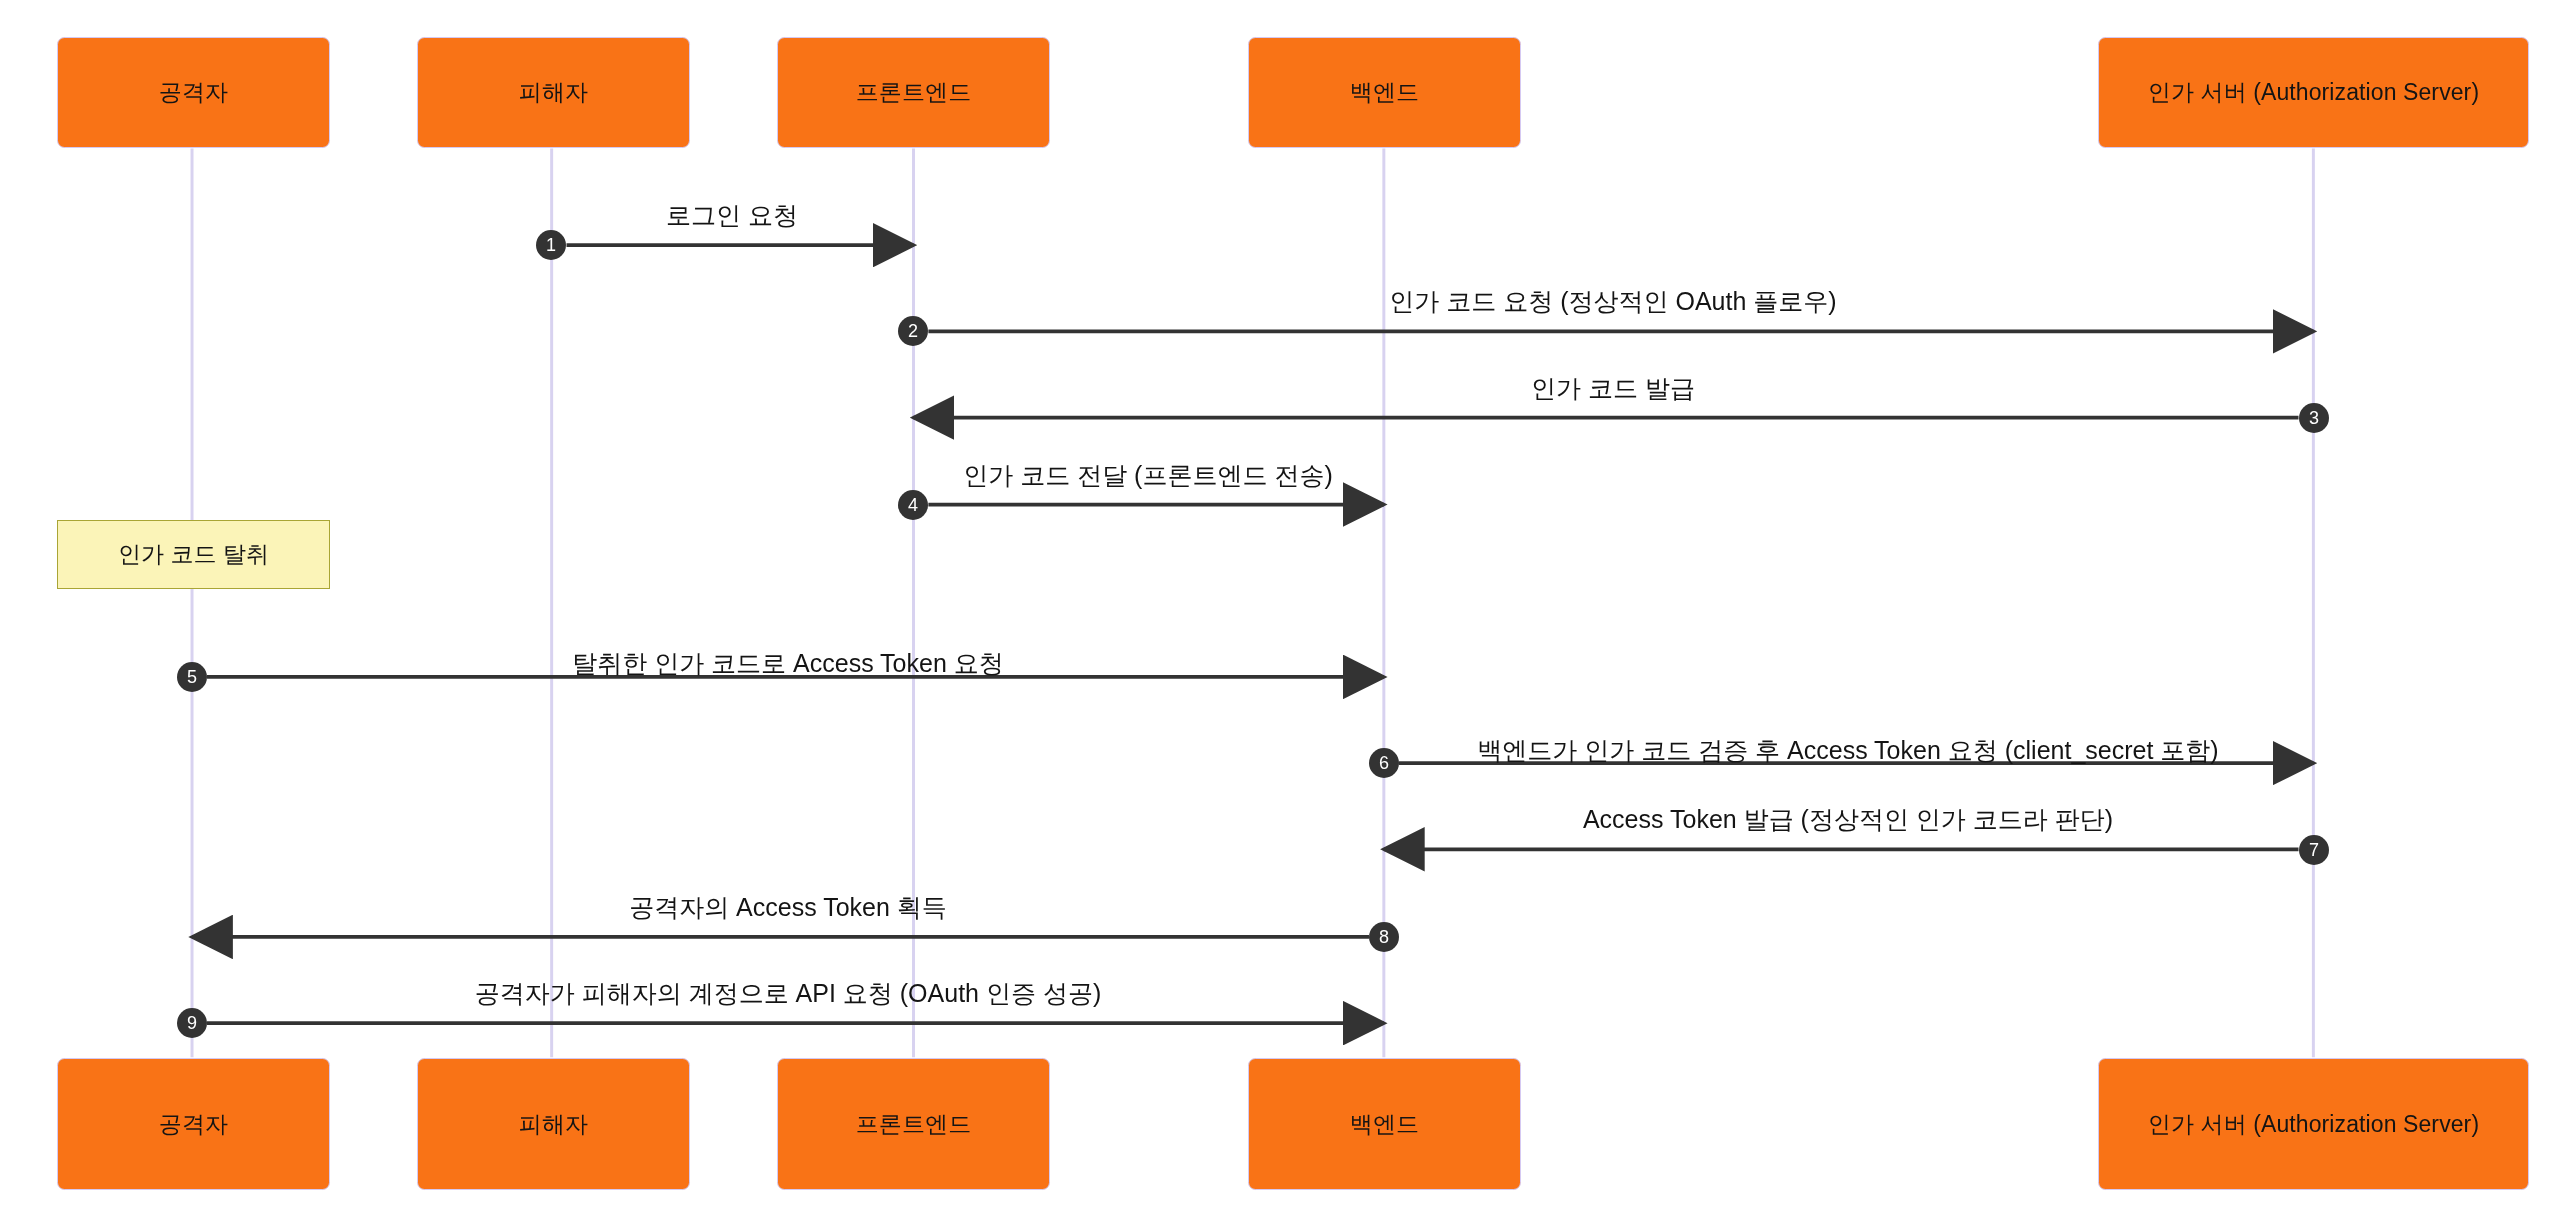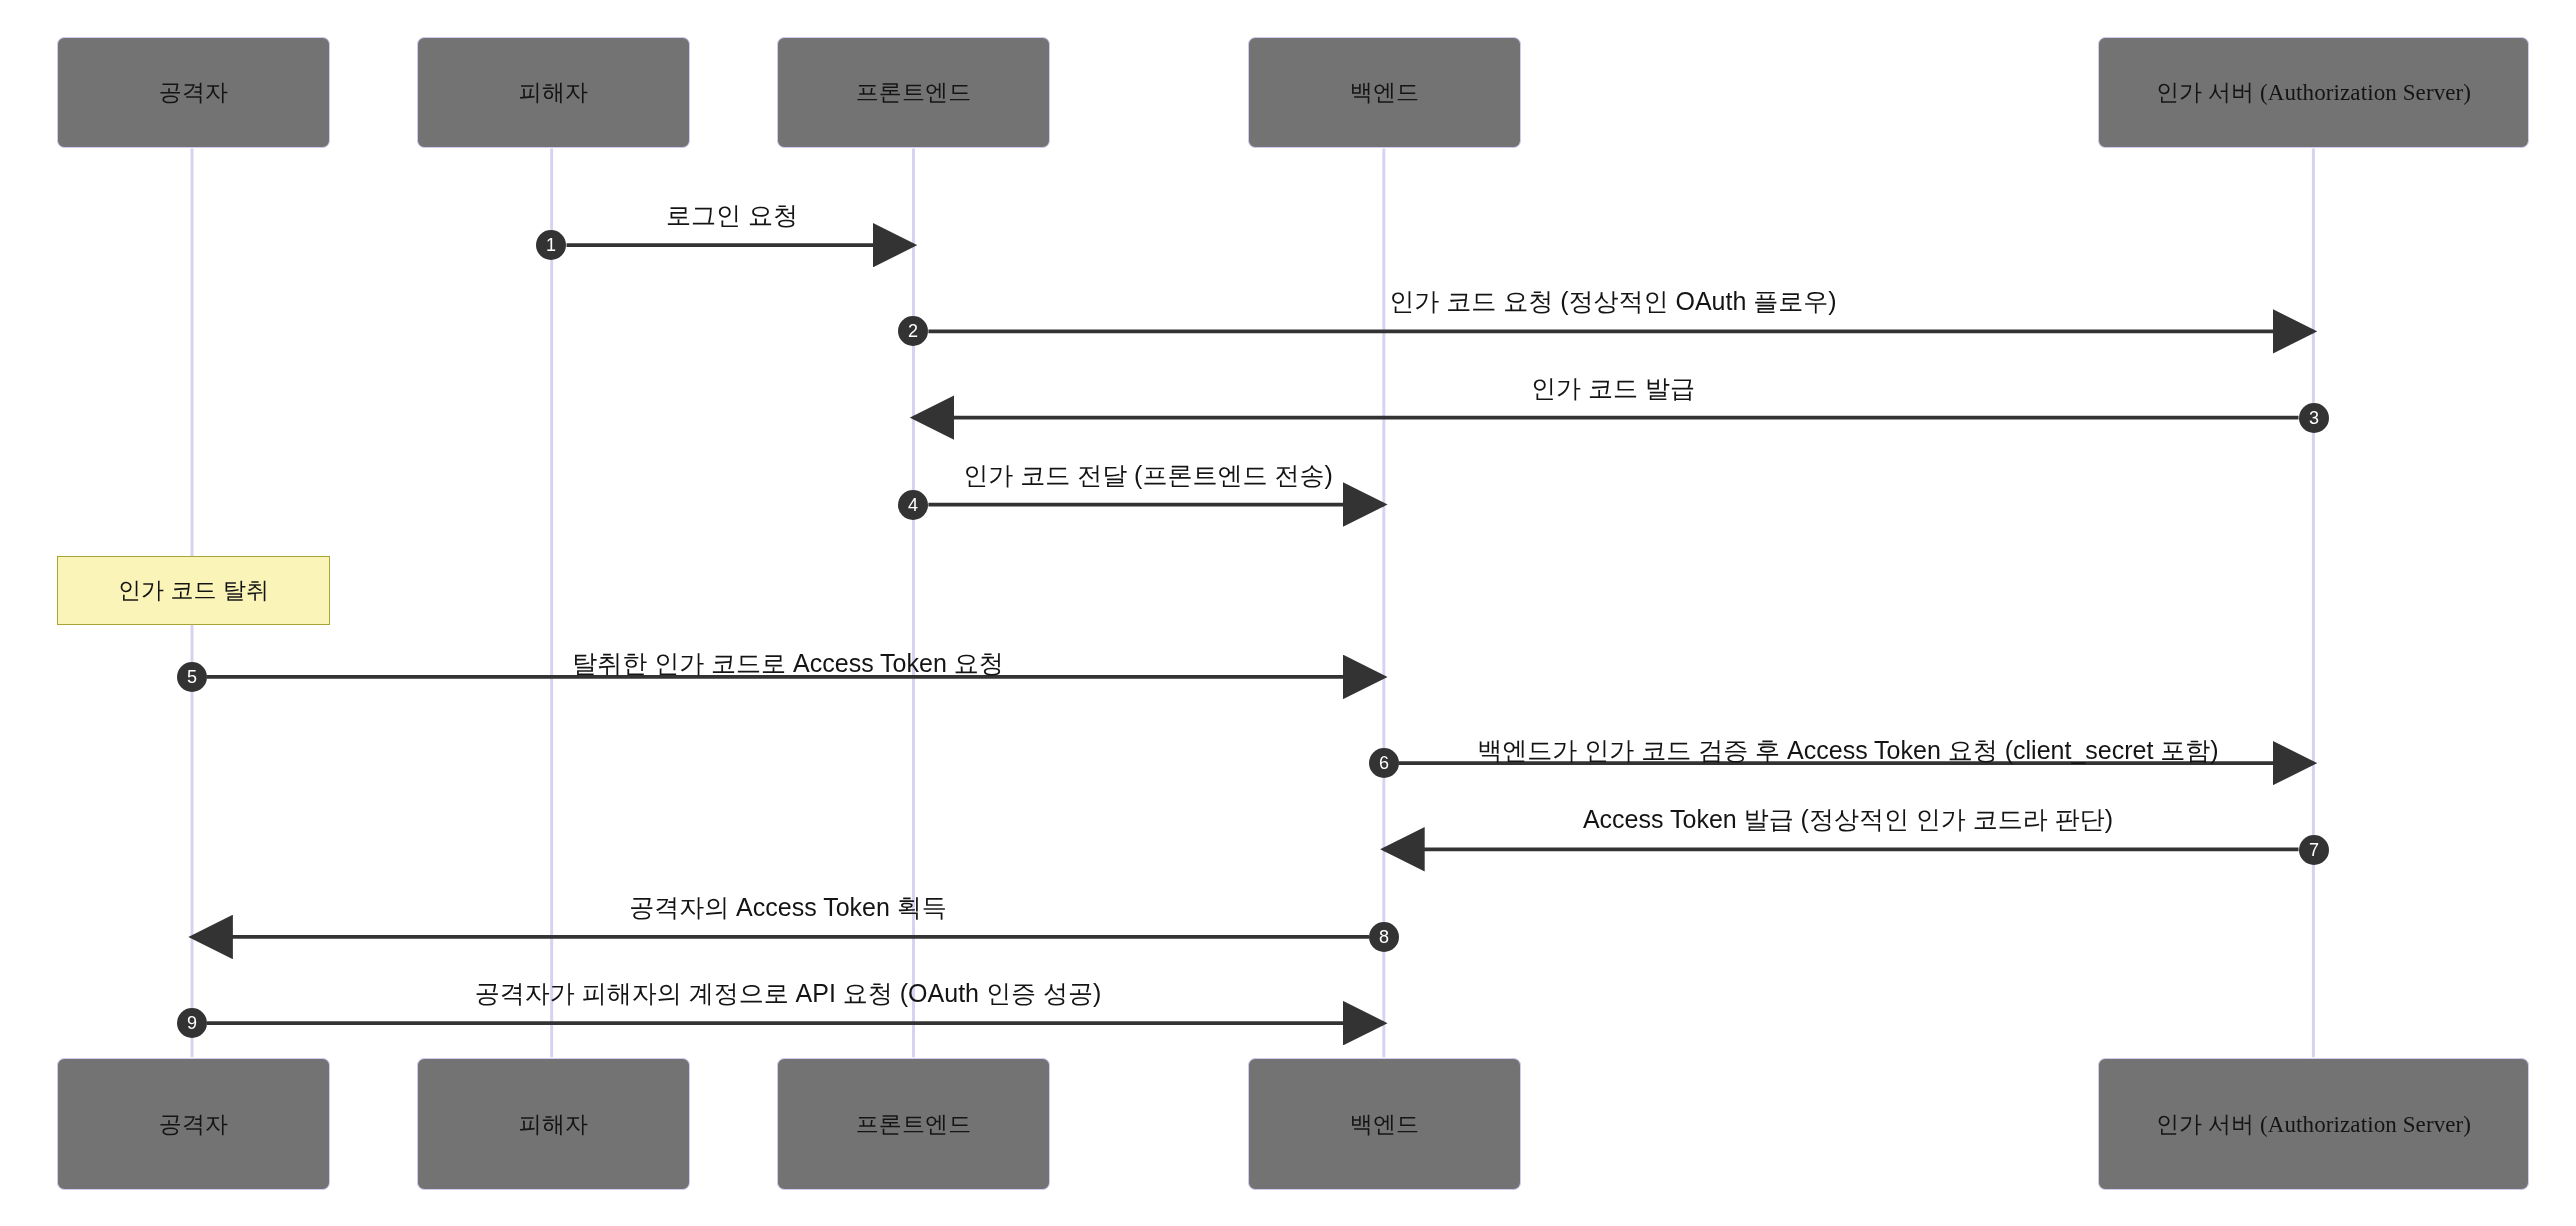--- a/index.html
+++ b/index.html
@@ -7,41 +7,39 @@
     width:2576px;height:1226px;
     background:#ffffff;
     font-family:"Liberation Sans","DejaVu Sans",sans-serif;
     overflow:hidden;
   }
   #diagram{position:relative;width:2576px;height:1226px;}
   svg#canvas{position:absolute;inset:0;width:2576px;height:1226px;}
 
   .actor-box{
     position:absolute;
-    background:#737373;
+    background:#f97316;
     border:1.5px solid #D5C9F2;
     border-radius:7.4px;
     box-sizing:border-box;
     display:flex;align-items:center;justify-content:center;
     color:#141414;
     font-size:23px;
     letter-spacing:0.1px;
     white-space:nowrap;
-    font-family:Liberation Serif, serif;
   }
   .note-box{
     position:absolute;
     background:#FBF4B8;
     border:1.5px solid #A9A535;
     box-sizing:border-box;
     display:flex;align-items:center;justify-content:center;
     color:#141414;
     font-size:23px;
     white-space:nowrap;
-    margin-top:36px;
   }
   .msg-label{
     position:absolute;
     transform:translateX(-50%);
     color:#141414;
     font-size:25px;
     white-space:nowrap;
     text-align:center;
   }
   .seq-badge{

